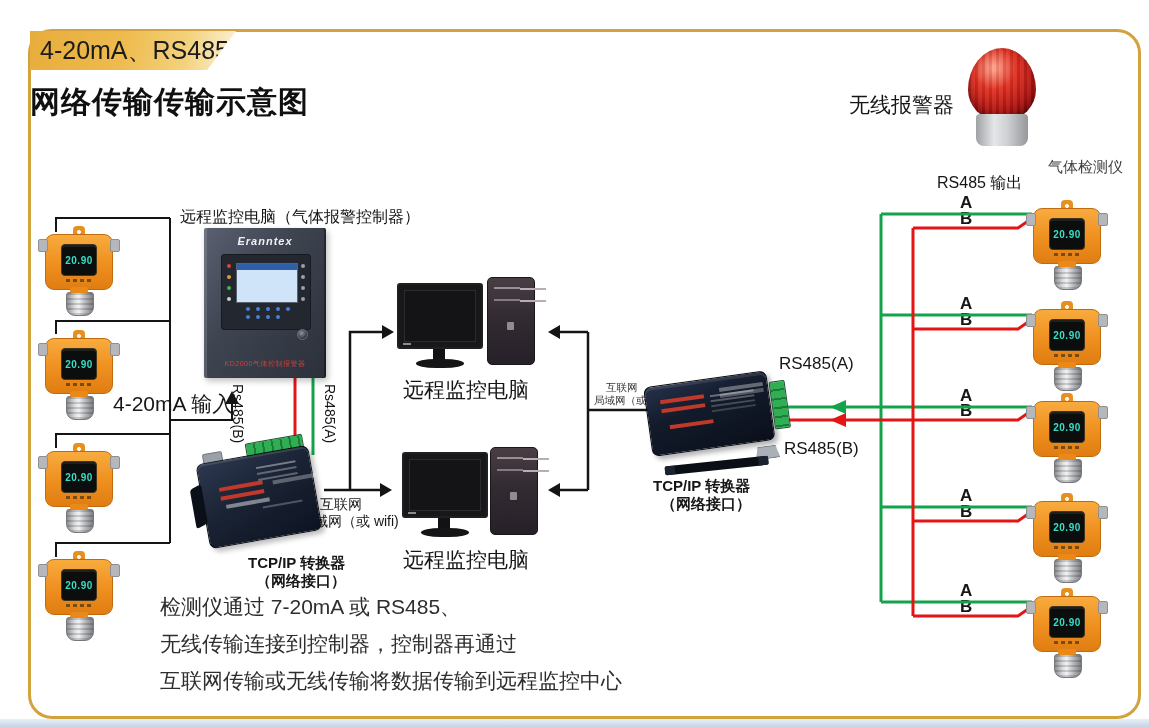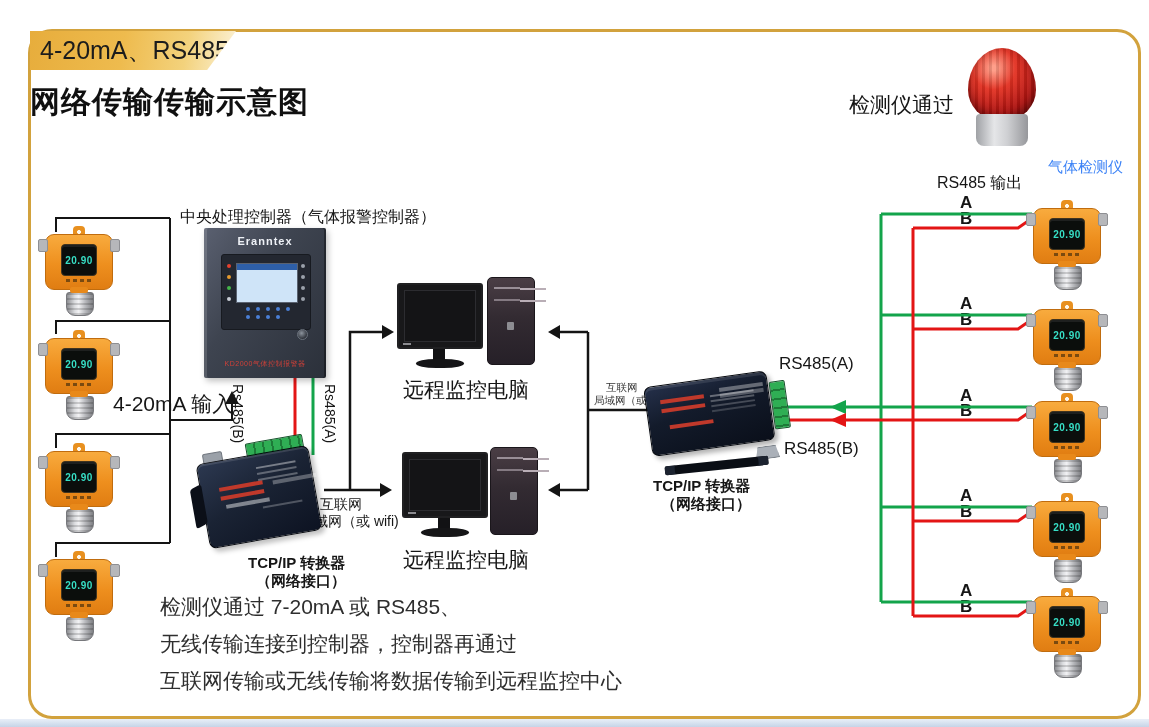--- a/index.html
+++ b/index.html
@@ -47,21 +47,21 @@
        box-shadow:inset 0 -4px 8px rgba(0,0,0,.35);}
   .b-base{position:absolute;left:10px;top:66px;width:52px;height:32px;
        background:linear-gradient(90deg,#9fa1a5,#e5e6e8 35%,#cfd0d3 60%,#96979b);
        border-radius:4px 4px 8px 8px;}
 
   
   .ctrl{position:absolute;left:204px;top:228px;width:122px;height:150px;z-index:2;
        background:linear-gradient(125deg,#5a6070 0%,#3e4450 40%,#2b303a 100%);
        border-radius:2px;box-shadow:inset 3px 0 0 rgba(255,255,255,.14),inset -2px 0 0 rgba(0,0,0,.35),2px 3px 6px rgba(0,0,0,.25);}
   .ctrl-brand{position:absolute;left:0;right:0;top:7px;text-align:center;color:#eef1f6;
-       font-size:11px;font-weight:bold;letter-spacing:1px;}
+       font-size:11px;font-weight:bold;font-style:italic;letter-spacing:1px;}
   .ctrl-panel{position:absolute;left:17px;top:26px;width:88px;height:74px;background:#232730;
        border-radius:3px;border:1px solid #171a20;}
   .ctrl-panel::before{content:"";position:absolute;left:5px;top:9px;width:4px;height:4px;border-radius:50%;
        background:#e5402e;box-shadow:0 11px 0 #e59a2e,0 22px 0 #44b54a,0 33px 0 #c9ced6;}
   .ctrl-panel::after{content:"";position:absolute;right:5px;top:9px;width:4px;height:4px;border-radius:50%;
        background:#9aa0aa;box-shadow:0 11px 0 #9aa0aa,0 22px 0 #9aa0aa,0 33px 0 #9aa0aa;}
   .ctrl-screen{position:absolute;left:14px;top:8px;width:60px;height:38px;border:1px solid #5a6270;
        background:linear-gradient(180deg,#2e5fa8 0 6px,#cfe4f8 6px),
        repeating-linear-gradient(180deg,#cfe4f8 0 4px,#9cc1ea 4px 5px,#3a6db6 5px 8px);}
   .ctrl-btns{position:absolute;left:24px;top:52px;width:4px;height:4px;border-radius:50%;background:#4a7fd6;
@@ -169,30 +169,30 @@
     <path d="M913 228 H1018 L1031 219"></path>
     <path d="M913 329 H1018 L1031 320"></path>
     <path d="M788 420 H1018 L1031 411"></path>
     <path d="M913 521 H1018 L1031 512"></path>
     <path d="M913 616 H1018 L1031 607"></path>
   </g>
   <polygon points="846,400 846,414 830,407" fill="#13a44b"></polygon>
   <polygon points="846,413 846,427 830,420" fill="#e31515"></polygon>
 </svg>
 
-<div class="txt" style="left:849px;top:93px;font-size:21px;">检测仪通过</div>
+<div class="txt" style="left:849px;top:93px;font-size:21px;">无线报警器</div>
 <div class="beacon">
   <div class="b-dome"></div>
   <div class="b-base"></div>
 </div>
 
 <div class="txt" style="left:937px;top:174px;font-size:16px;">RS485 输出</div>
-<div class="txt" style="left:1048px;top:158px;font-size:15px;color:#3b82f6;">气体检测仪</div>
-
-<div class="txt" style="left:180px;top:208px;font-size:16px;">中央处理控制器（气体报警控制器）</div>
+<div class="txt" style="left:1048px;top:158px;font-size:15px;color:#404040;">气体检测仪</div>
+
+<div class="txt" style="left:180px;top:208px;font-size:16px;">远程监控电脑（气体报警控制器）</div>
 <div class="ctrl">
   <div class="ctrl-brand">Eranntex</div>
   <div class="ctrl-panel">
     <div class="ctrl-screen"></div>
     <div class="ctrl-btns"></div>
   </div>
   <div class="ctrl-lock"></div>
   <div class="ctrl-model">KD2000气体控制报警器</div>
 </div>
 

